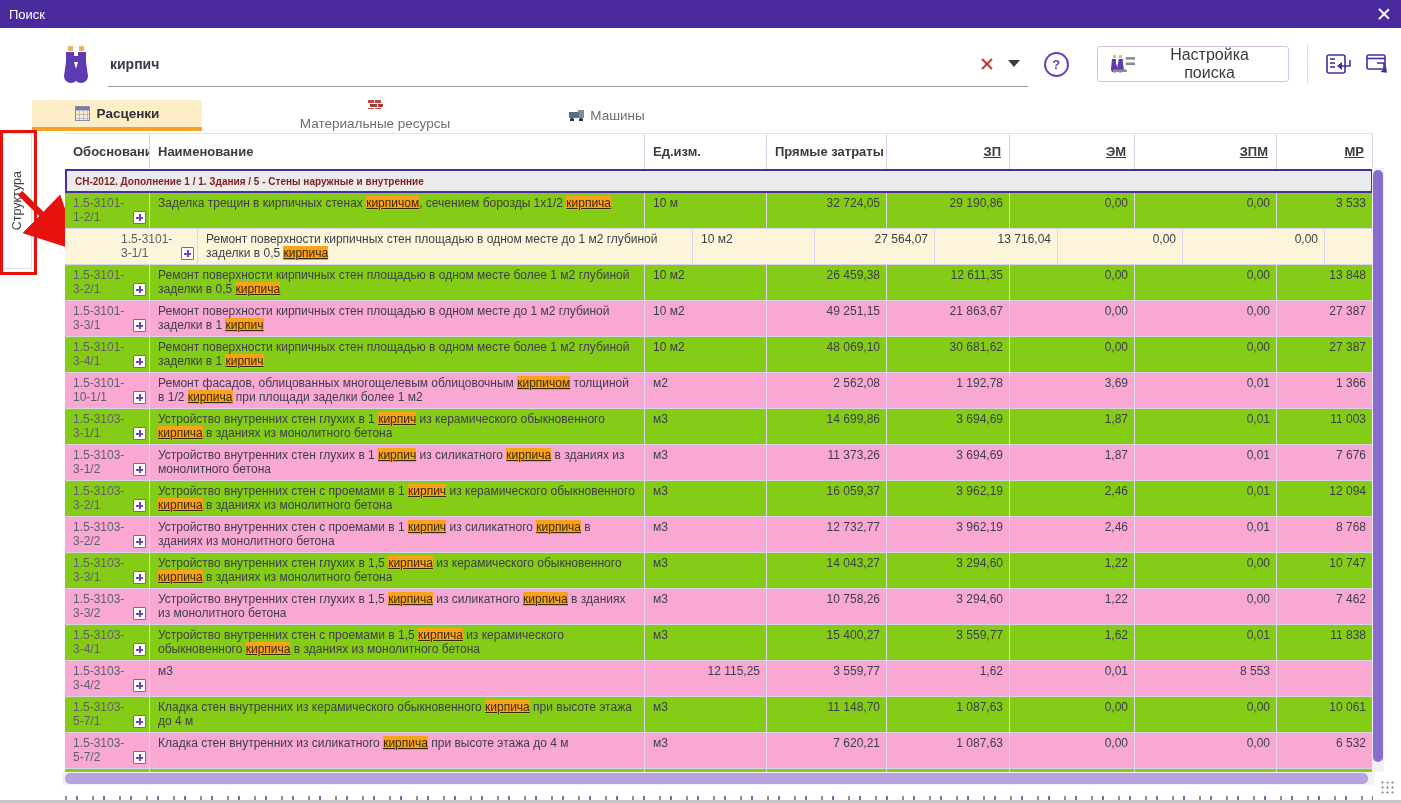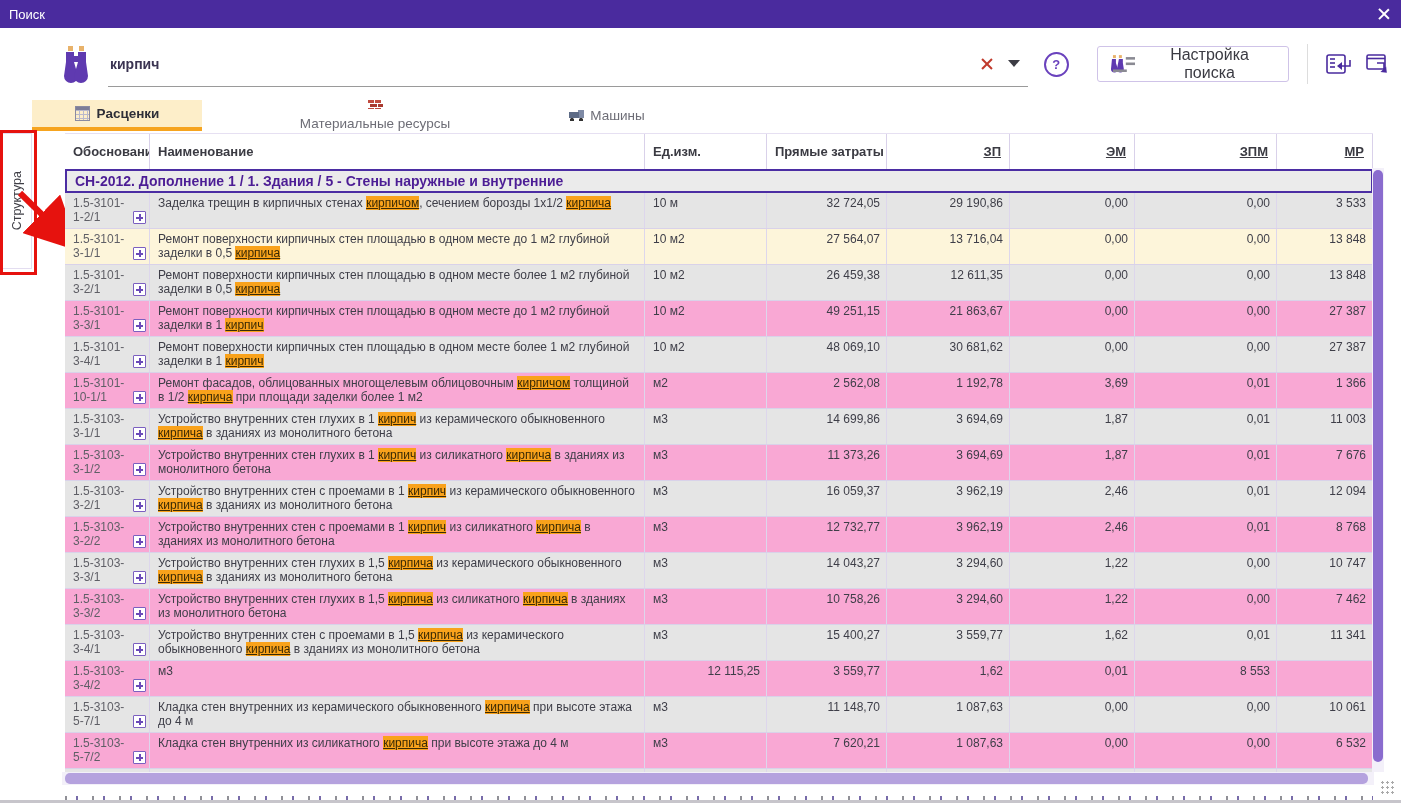--- a/index.html
+++ b/index.html
@@ -63,26 +63,26 @@
   .anno-arrow{position:absolute;left:0;top:0;pointer-events:none;}
 
   
   .table{position:absolute;left:65px;top:133px;width:1308px;}
   .thead{display:grid;grid-template-columns:85px 495px 122px 120px 123px 125px 142px 96px;
     height:35px;border-top:1px solid #e6e0f2;}
   .hcell{display:flex;align-items:center;font-size:13px;font-weight:bold;color:#3a3a42;
     padding:0 8px;border-right:1px solid #d9d1ea;box-sizing:border-box;overflow:hidden;white-space:nowrap;}
   .hcell.r{justify-content:flex-end;text-decoration:underline;}
   .group-row{box-sizing:border-box;border:2px solid #4b2da3;background:#ebebeb;height:24px;
-    display:flex;align-items:center;padding-left:8px;font-size:14px;font-weight:bold;color:#4c1d95;}
+    display:flex;align-items:center;padding-left:8px;font-size:10px;font-weight:bold;color:#7f1d1d;}
   .rows{height:580px;overflow:hidden;}
   .trow{display:grid;grid-template-columns:85px 495px 122px 120px 123px 125px 142px 96px;
     border-bottom:1px solid #d9d2e9;box-sizing:border-box;background:#f9a8d4;}
-  .trow.alt{background:#e5e5e5;}
-  .trow.hot{background:#fdf5da;}
+  .trow.alt{background:#84cc16;}
+  .trow.hot{background:#fdf5da;padding-left:48px;}
   .tcell{font-size:12px;line-height:13.5px;color:#3e3e48;padding:4px 6px 4px 8px;
     border-right:1px solid #ddd6ec;box-sizing:border-box;overflow:hidden;position:relative;min-height:24.5px;}
   .tcell.code{color:#5f5f66;padding-right:20px;}
   .tcell.num{text-align:right;padding-right:6px;}
   .tcell .hl{background:#f9a21b;color:#3a2a05;text-decoration:underline;}
   .plus-icon{position:absolute;right:3px;bottom:4px;width:11px;height:11px;border:1px solid #7b5fc0;border-radius:1px;background:#fff;}
   .plus-icon:before{content:"";position:absolute;left:2px;top:4.5px;width:7px;height:2px;background:#6a4ab8;}
   .plus-icon:after{content:"";position:absolute;left:4.5px;top:2px;width:2px;height:7px;background:#6a4ab8;}
 
   
@@ -315,21 +315,21 @@
         <div class="tcell num">7 462</div>
       </div>
       <div class="trow alt">
         <div class="tcell code">1.5-3103-3-4/1<span class="plus-icon"></span></div>
         <div class="tcell">Устройство внутренних стен с проемами в 1,5 <span class="hl">кирпича</span> из керамического обыкновенного <span class="hl">кирпича</span> в зданиях из монолитного бетона</div>
         <div class="tcell">м3</div>
         <div class="tcell num">15 400,27</div>
         <div class="tcell num">3 559,77</div>
         <div class="tcell num">1,62</div>
         <div class="tcell num">0,01</div>
-        <div class="tcell num">11 341</div>
+        <div class="tcell num">11 838</div>
       </div>
       <div class="trow">
         <div class="tcell code">1.5-3103-3-4/2<span class="plus-icon"></span></div>
         <div class="tcell">м3</div>
         <div class="tcell num">12 115,25</div>
         <div class="tcell num">3 559,77</div>
         <div class="tcell num">1,62</div>
         <div class="tcell num">0,01</div>
         <div class="tcell num">8 553</div>
       </div>

